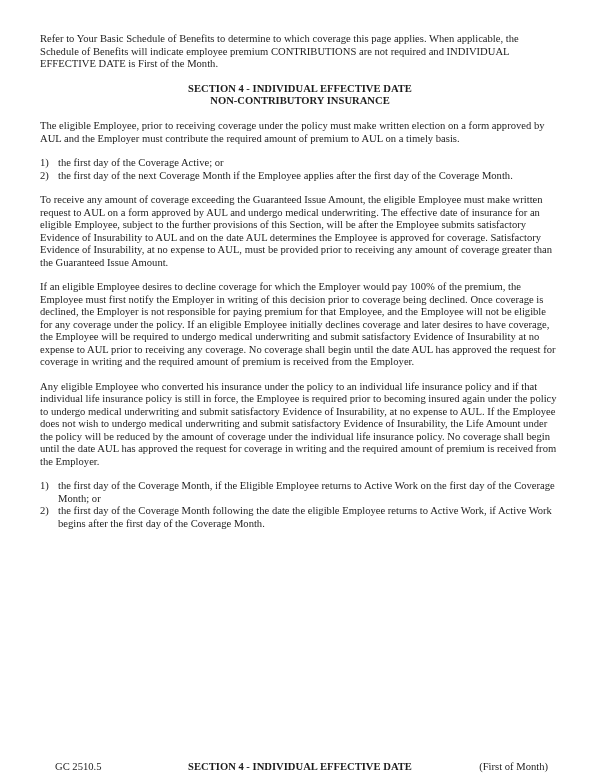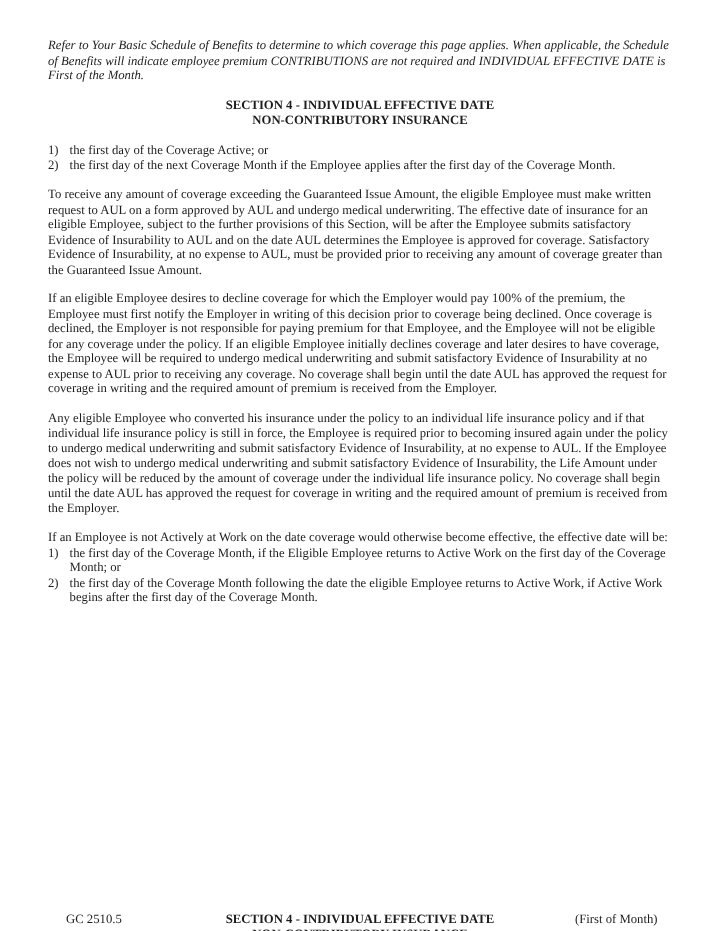--- a/index.html
+++ b/index.html
@@ -22,21 +22,20 @@
     position: absolute;
     top: 33px;
     left: 40px;
     width: 520px;
   }
   .para {
     margin: 0 0 12px 0;
     text-align: left;
   }
   .intro {
-    font-style: italic;
   }
   .doc-heading {
     text-align: center;
     font-weight: bold;
     margin: 0 0 12px 0;
   }
   .doc-heading div {
     line-height: 12.8px;
   }
   .num-list {
@@ -89,40 +88,40 @@
 <div class="page">
   <div class="content">
 
     <p class="para intro">Refer to Your Basic Schedule of Benefits to determine to which coverage this page applies. When applicable, the Schedule of Benefits will indicate employee premium CONTRIBUTIONS are not required and INDIVIDUAL EFFECTIVE DATE is First of the Month.</p>
 
     <div class="doc-heading">
       <div>SECTION 4 - INDIVIDUAL EFFECTIVE DATE</div>
       <div>NON-CONTRIBUTORY INSURANCE</div>
     </div>
 
+    <p class="para">The eligible Employee, prior to receiving coverage under the policy must make written election on a form approved by AUL and the Employer must contribute the required amount of premium to AUL on a timely basis.</p>
 
 
     <div class="num-list">
       <div class="num-item">
         <span class="num">1)</span>
         <span class="itm-text">the first day of the Coverage Active; or</span>
       </div>
       <div class="num-item">
         <span class="num">2)</span>
         <span class="itm-text">the first day of the next Coverage Month if the Employee applies after the first day of the Coverage Month.</span>
       </div>
     </div>
 
     <p class="para">To receive any amount of coverage exceeding the Guaranteed Issue Amount, the eligible Employee must make written request to AUL on a form approved by AUL and undergo medical underwriting. The effective date of insurance for an eligible Employee, subject to the further provisions of this Section, will be after the Employee submits satisfactory Evidence of Insurability to AUL and on the date AUL determines the Employee is approved for coverage. Satisfactory Evidence of Insurability, at no expense to AUL, must be provided prior to receiving any amount of coverage greater than the Guaranteed Issue Amount.</p>
 
     <p class="para">If an eligible Employee desires to decline coverage for which the Employer would pay 100% of the premium, the Employee must first notify the Employer in writing of this decision prior to coverage being declined. Once coverage is declined, the Employer is not responsible for paying premium for that Employee, and the Employee will not be eligible for any coverage under the policy. If an eligible Employee initially declines coverage and later desires to have coverage, the Employee will be required to undergo medical underwriting and submit satisfactory Evidence of Insurability at no expense to AUL prior to receiving any coverage. No coverage shall begin until the date AUL has approved the request for coverage in writing and the required amount of premium is received from the Employer.</p>
 
     <p class="para">Any eligible Employee who converted his insurance under the policy to an individual life insurance policy and if that individual life insurance policy is still in force, the Employee is required prior to becoming insured again under the policy to undergo medical underwriting and submit satisfactory Evidence of Insurability, at no expense to AUL. If the Employee does not wish to undergo medical underwriting and submit satisfactory Evidence of Insurability, the Life Amount under the policy will be reduced by the amount of coverage under the individual life insurance policy. No coverage shall begin until the date AUL has approved the request for coverage in writing and the required amount of premium is received from the Employer.</p>
 
-    <p class="para tight">If an Employee is not Actively at Work on the date coverage would otherwise become effective, the effective date will be:</p>
 
     <div class="num-list">
       <div class="num-item">
         <span class="num">1)</span>
         <span class="itm-text">the first day of the Coverage Month, if the Eligible Employee returns to Active Work on the first day of the Coverage Month; or</span>
       </div>
       <div class="num-item">
         <span class="num">2)</span>
         <span class="itm-text">the first day of the Coverage Month following the date the eligible Employee returns to Active Work, if Active Work begins after the first day of the Coverage Month.</span>
       </div>

